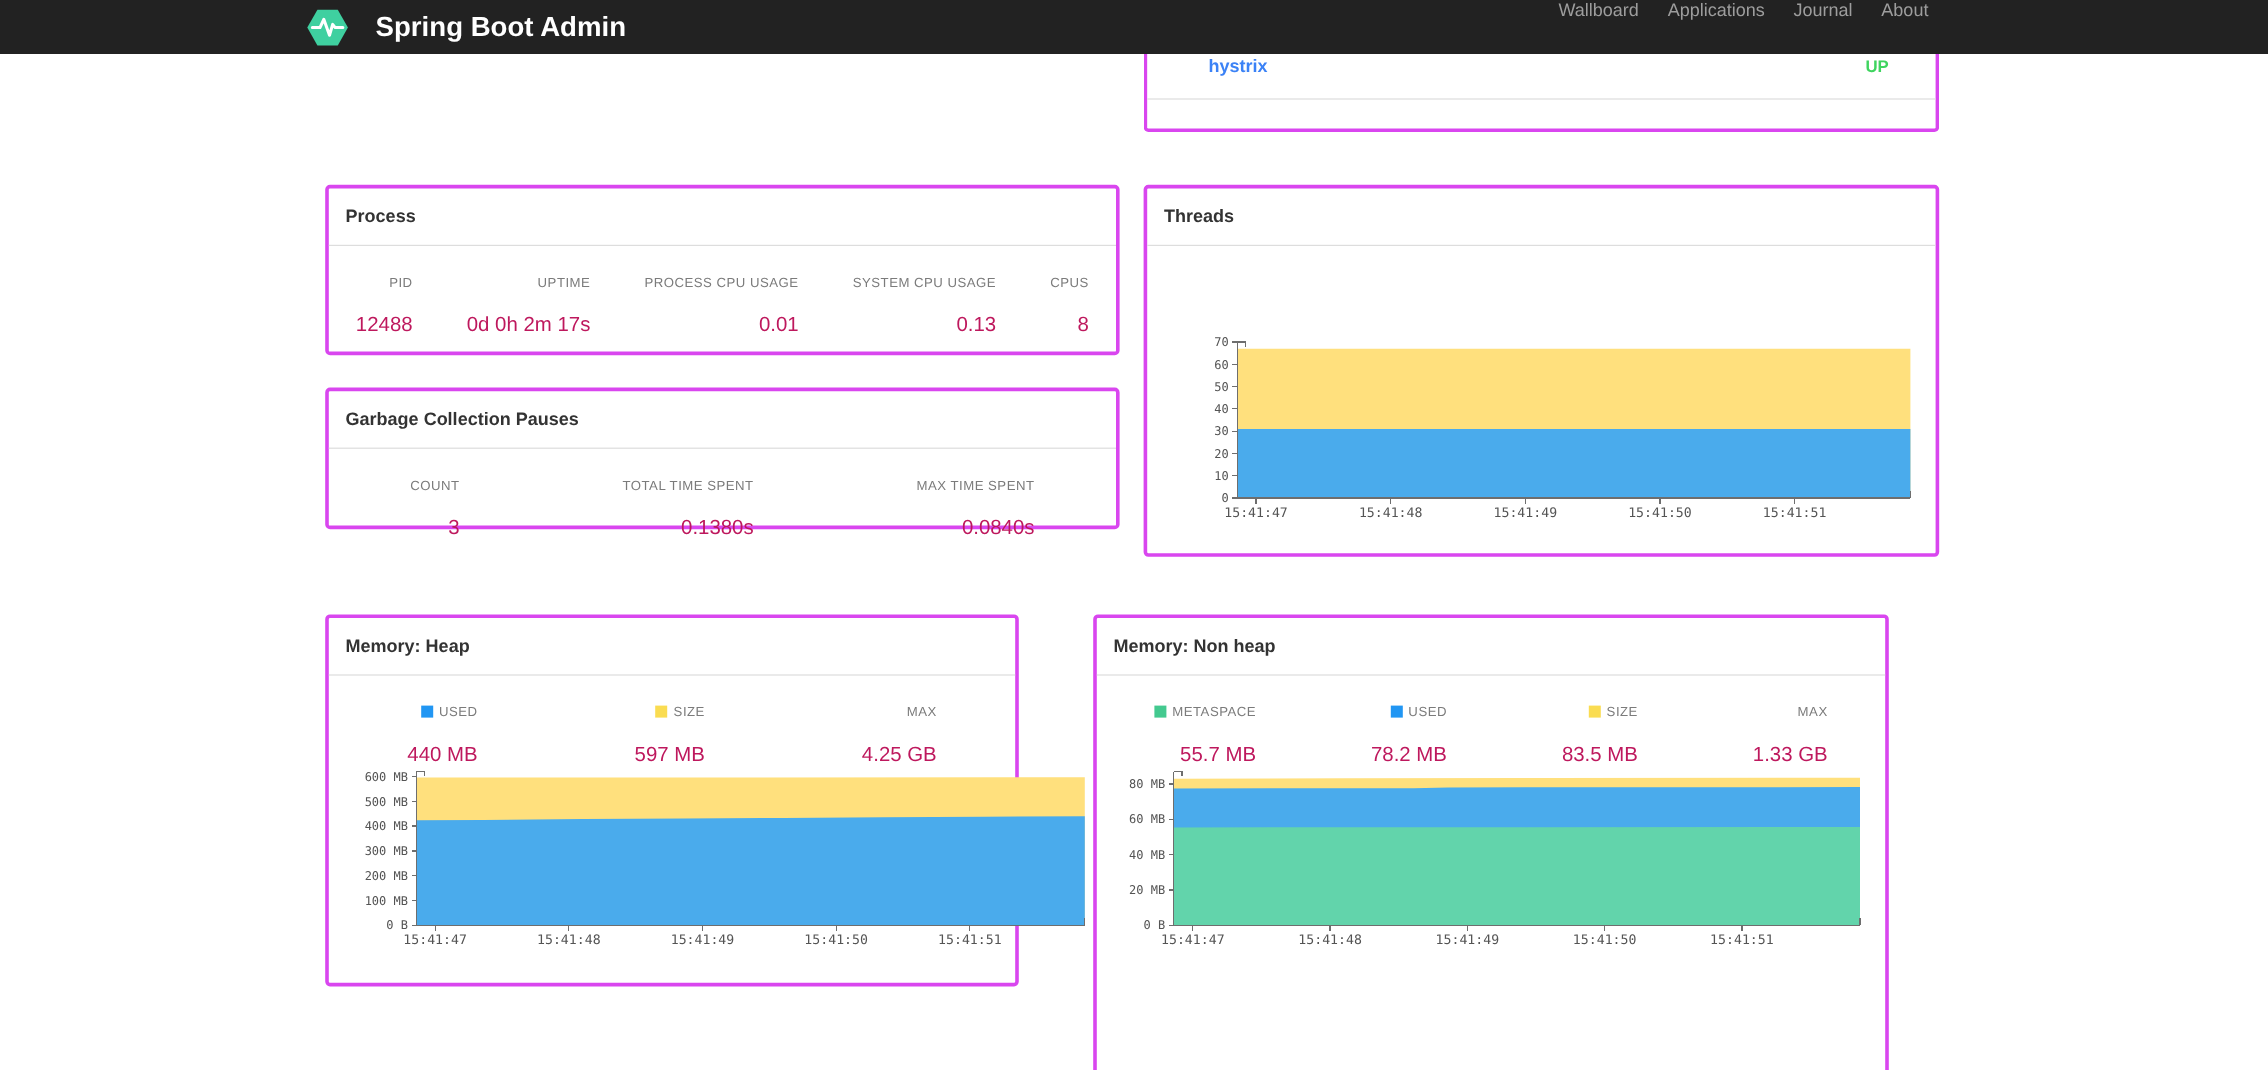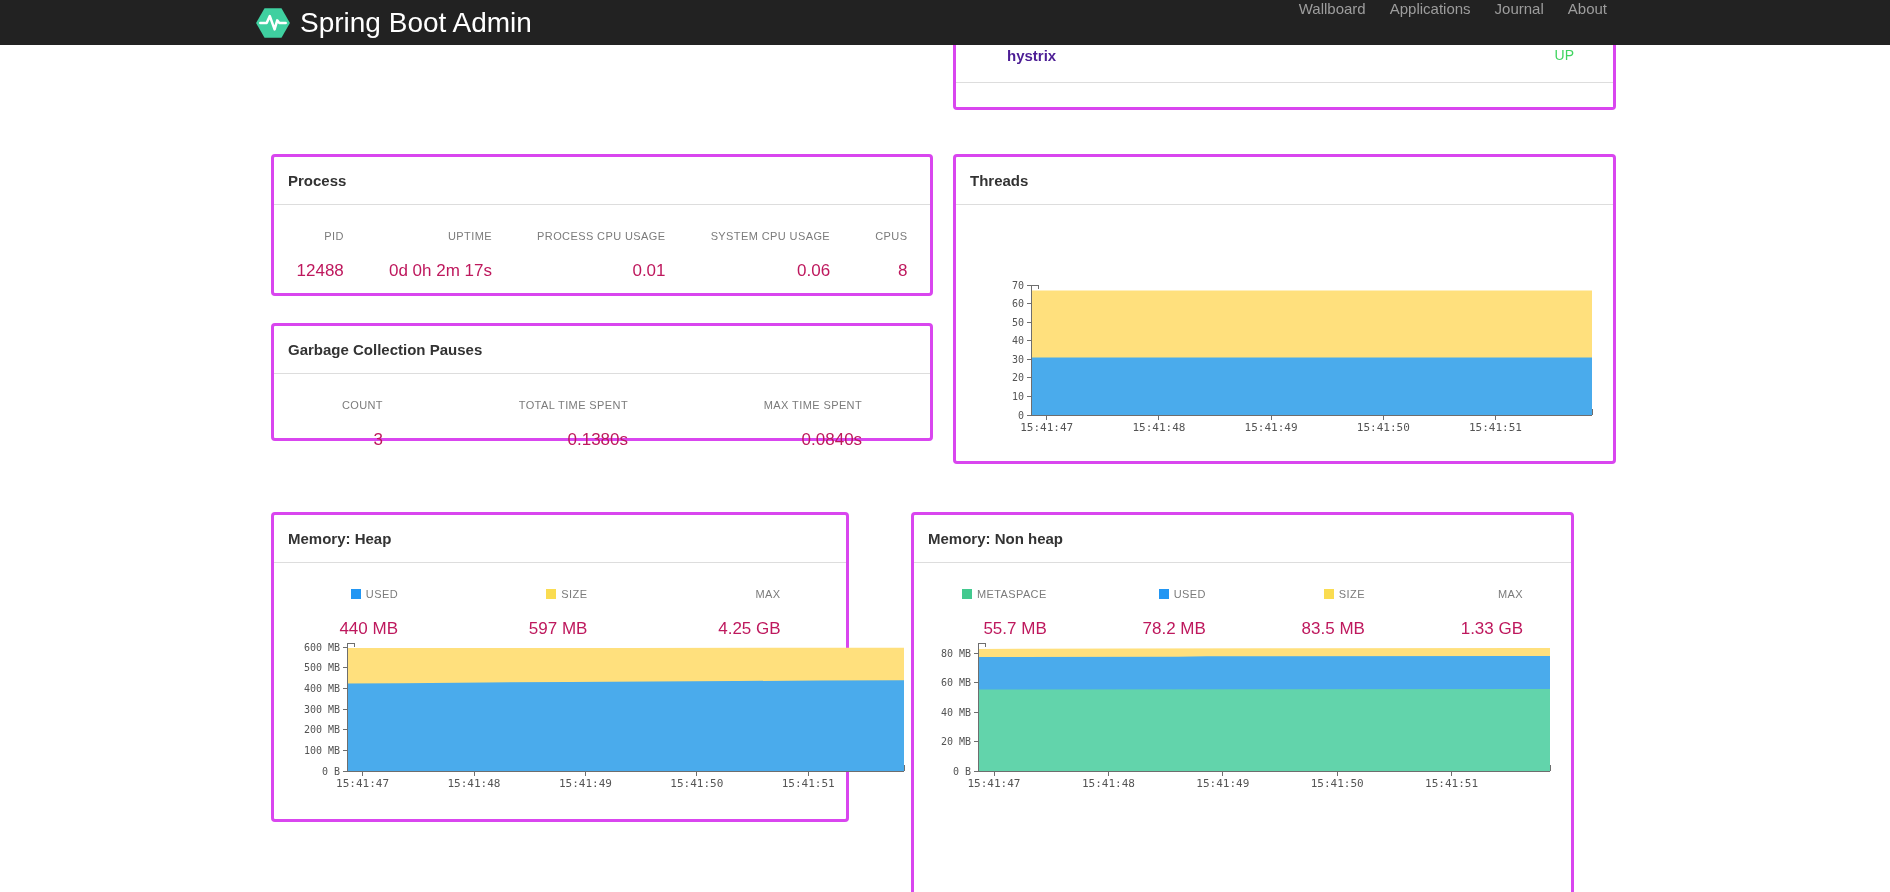--- a/index.html
+++ b/index.html
@@ -1,41 +1,41 @@
 <!DOCTYPE html>
 <html><head>
 <meta charset="utf-8">
 <style>
   html,body{margin:0;padding:0}
   body{width:1890px;height:892px;position:relative;background:#fff;
        font-family:"Liberation Sans",sans-serif;overflow:hidden}
 
   
   .navbar{position:absolute;top:0;left:0;width:1890px;height:45px;background:#222;z-index:10}
-  .brand{position:absolute;left:255px;top:0;height:45px;display:flex;align-items:center;gap:9px;
-         color:#fff;font-size:28px;font-weight:normal;text-decoration:none;white-space:nowrap}
+  .brand{position:absolute;left:255px;top:0;height:45px;display:flex;align-items:center;gap:22px;
+         color:#fff;font-size:23px;font-weight:bold;text-decoration:none;white-space:nowrap}
   .navlinks{position:absolute;right:271px;top:0;height:45px;display:flex;align-items:flex-start}
   .navlinks a{color:#9d9d9d;font-size:15px;padding:0 12px;text-decoration:none;cursor:pointer}
 
   
   .card{position:absolute;background:#fff;border:3px solid #d946ef;border-radius:4px;box-sizing:border-box}
   .card-heading{height:47px;line-height:47px;border-bottom:1px solid #ddd;padding-left:14px;
                 font-size:15px;font-weight:bold;color:#333}
   .stats{display:flex;justify-content:space-around;padding-top:25px}
   .stat{text-align:right}
   .stat .lbl{font-size:11px;color:#7b7b7b;letter-spacing:.4px;white-space:nowrap}
   .stat .val{font-size:17px;color:#be185d;margin-top:19px;white-space:nowrap}
   .swatch{display:inline-block;width:10px;height:10px;margin-right:5px;vertical-align:-1px}
 
   #hystrix-card{left:953px;top:45px;width:663px;height:65px;border-top:none;border-radius:0 0 4px 4px}
   .hx-row{height:38px;border-bottom:1px solid #ddd;display:flex;justify-content:space-between;
           align-items:flex-start;padding:2px 39px 0 51px;box-sizing:border-box;
           font-size:15px;font-weight:bold;cursor:pointer}
-  .hx-name{color:#4c1d95}
-  .hx-status{font-size:14px;font-weight:normal}
+  .hx-name{color:#3b82f6}
+  .hx-status{font-size:14px;font-weight:bold}
 
   #process-card{left:271px;top:154px;width:662px;height:142px}
   #gc-card{left:271px;top:323px;width:662px;height:118px}
   #threads-card{left:953px;top:154px;width:663px;height:310px}
   #heap-card{left:271px;top:512px;width:578px;height:310px}
   #nonheap-card{left:911px;top:512px;width:663px;height:402px}
 
   .chart{position:absolute;left:0;top:120px}
   svg text.tick{font-family:"DejaVu Sans Mono",monospace;font-size:10px;fill:#545454}
   svg text.xtick{font-size:11px}
@@ -78,21 +78,21 @@
     <div class="stat">
       <div class="lbl">UPTIME</div>
       <div class="val">0d 0h 2m 17s</div>
     </div>
     <div class="stat">
       <div class="lbl">PROCESS CPU USAGE</div>
       <div class="val">0.01</div>
     </div>
     <div class="stat">
       <div class="lbl">SYSTEM CPU USAGE</div>
-      <div class="val">0.06</div>
+      <div class="val">0.13</div>
     </div>
     <div class="stat">
       <div class="lbl">CPUS</div>
       <div class="val">8</div>
     </div>
   </div>
 </div>
 
 <div class="card" id="gc-card">
   <div class="card-heading">Garbage Collection Pauses</div>

